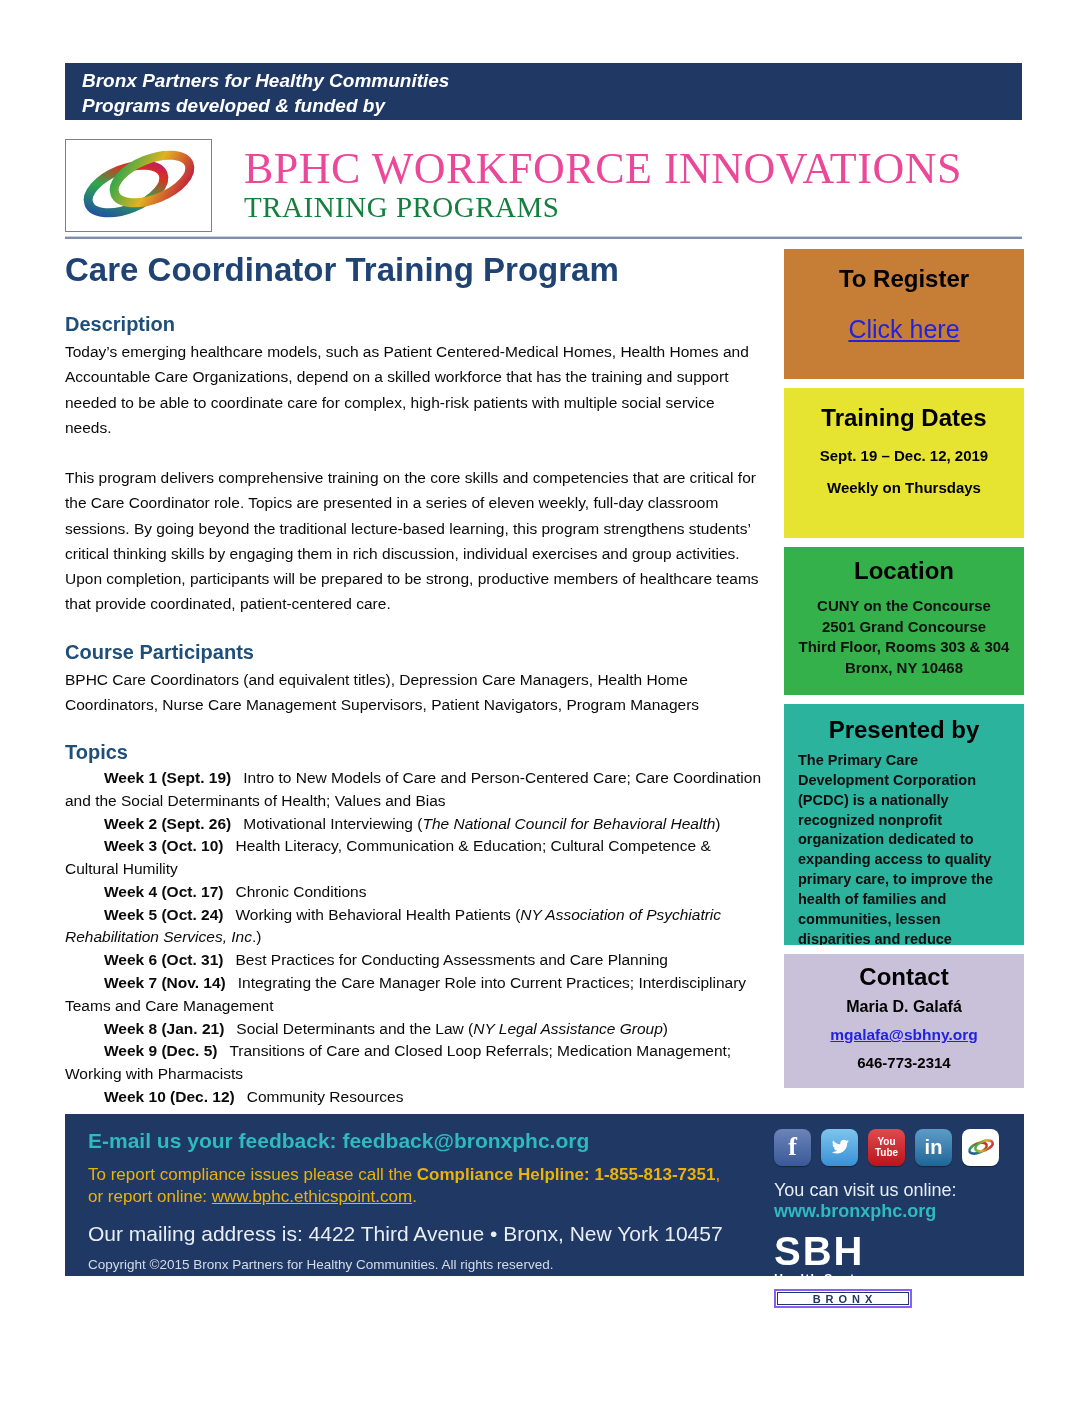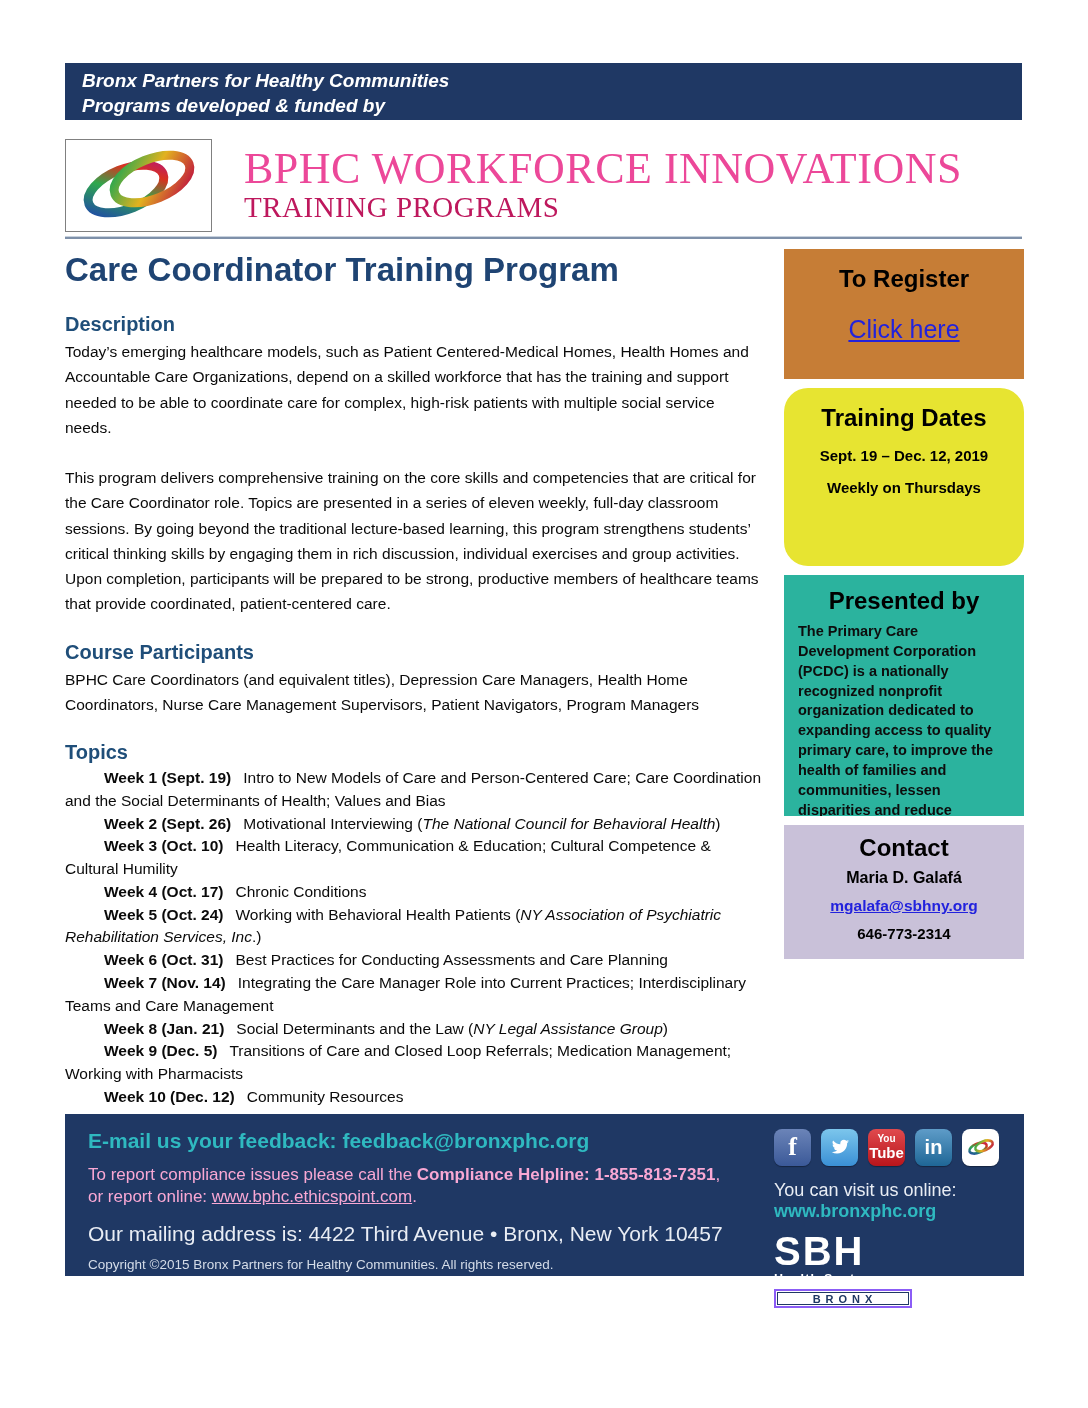--- a/index.html
+++ b/index.html
@@ -17,71 +17,71 @@
   .brand-row { margin:19px 66px 0 65px; height:93px; display:flex; align-items:center; }
   .logo-box {
     width:147px; height:93px; border:1px solid #808080; background:#fff;
     display:flex; align-items:center; justify-content:center; flex:0 0 auto;
   }
   .brand-text { margin-left:32px; }
   .brand-title {
     font-family:"Liberation Serif", serif; color:#ec4899; font-size:44px;
     letter-spacing:0.5px; line-height:1.02; white-space:nowrap;
   }
-  .brand-subtitle { font-family:"Liberation Serif", serif; color:#be185d; font-size:29px; letter-spacing:0.5px; }
+  .brand-subtitle { font-family:"Liberation Serif", serif; color:#15803d; font-size:29px; letter-spacing:0.5px; }
   .divider { margin:4px 66px 0 65px; height:3px; background:#7E90A9; border-top:1px solid #C8D2DE; }
   
   .content { display:flex; margin:10px 64px 0 65px; gap:22px; min-height:846px; }
   .left-col { flex:1 1 auto; min-width:0; }
   h1.page-title { color:#1F4473; font-size:33px; font-weight:700; margin:2px 0 14px 0; }
   h2.sec { color:#1F4E79; font-size:20px; font-weight:700; margin:24px 0 3px 0; }
   .body-p { font-size:15.5px; line-height:1.63; color:#0A0A0A; }
   .body-p + .body-p { margin-top:25px; }
   .topics { font-size:15.5px; line-height:1.47; color:#0A0A0A; margin-top:2px; }
   .topics .wk { font-weight:700; padding-right:12px;margin-left:39px; }
   
   .sidebar { width:240px; flex:0 0 240px; }
   .sbox { width:240px; text-align:center; margin-bottom:9px; overflow:hidden; }
   .sbox h3 { font-size:24px; font-weight:700; color:#000; }
   .box-register { height:130px; }
   .box-register h3 { padding-top:16px; }
   .register-link { display:inline-block; margin-top:22px; font-size:25px; color:#2222DD; text-decoration:underline; cursor:pointer; }
-  .box-dates { height:178px;border-radius:24px; }
+  .box-dates { height:150px; }
   .box-dates h3 { padding-top:16px; }
   .dates-line { font-size:15px; font-weight:700; margin-top:15px; }
   .box-location { height:148px; }
   .box-location h3 { padding-top:10px; margin-bottom:11px; }
   .loc-line { font-size:15px; font-weight:600; line-height:1.38; color:#111; }
   .box-presented { height:241px; }
   .box-presented h3 { padding-top:12px; margin-bottom:7px; }
   .presented-text { text-align:left; padding:0 14px; font-size:14.5px; font-weight:600; line-height:1.37; color:#0D0D0D; }
   .box-contact { height:134px; }
   .box-contact h3 { padding-top:9px; }
   .contact-name { font-size:16px; font-weight:700; margin-top:7px; }
   .contact-email { display:inline-block; font-size:15.5px; font-weight:700; color:#2222DD; text-decoration:underline; margin-top:10px; cursor:pointer; }
   .contact-phone { font-size:15px; font-weight:700; margin-top:10px; }
   
   .footer { margin:5px 64px 0 65px; height:162px; background:#1F3864; display:flex; color:#E9EDF4; }
   .f-left { flex:1 1 auto; padding:15px 0 0 23px; }
   .f-feedback { color:#2FB9C0; font-weight:700; font-size:21px; }
-  .f-line { font-size:17px; line-height:1.33; color:#f9a8d4; }
+  .f-line { font-size:17px; line-height:1.33; color:#eab308; }
   .f-line.first { margin-top:11px; }
   .f-line .flink { text-decoration:underline; cursor:pointer; }
   .f-mailing { font-size:21px; margin-top:13px; }
   .f-copy { font-size:13.5px; margin-top:11px; color:#D4DCE8; }
   .f-right { width:250px; flex:0 0 250px; padding-top:15px; }
   .icons { display:flex; gap:10px; }
   .icon {
     width:37px; height:37px; border-radius:8px; display:flex; align-items:center; justify-content:center;
     color:#fff; font-weight:700; cursor:pointer; box-shadow:0 1px 1px rgba(0,0,0,0.35);
   }
   .icon-fb { background:linear-gradient(#6B84B8,#3B5998); font-size:26px; font-family:"Liberation Serif",serif; }
   .icon-tw { background:linear-gradient(#7CC6EC,#3A90D6); }
   .icon-yt { background:linear-gradient(#E04A4E,#B9151B); flex-direction:column; line-height:1; }
-  .icon-yt .yt1 { font-size:10px; } .icon-yt .yt2 { font-size:15px; margin-top:1px; }
+  .icon-yt .yt1 { font-size:10px; } .icon-yt .yt2 { font-size:10px; margin-top:1px; }
   .icon-in { background:linear-gradient(#5E9CC8,#1F6696); font-size:20px; }
   .icon-bphc { background:#fff; }
   .visit-label { font-size:18px; margin-top:14px; color:#E9EDF4; }
   .visit-url { font-size:18px; font-weight:700; color:#2FB9C0; cursor:pointer; }
   .sbh { margin-top:11px; width:152px; color:#fff; }
   .sbh-1 { font-size:40px; font-weight:800; letter-spacing:2px; line-height:0.92; }
   .sbh-2 { font-size:12.5px; font-weight:700; letter-spacing:1.2px; margin-top:2px; }
   .sbh-3 { margin-top:3px; background:#fff; color:#1F3864; font-size:11px; font-weight:700;
            letter-spacing:5px; text-align:center; padding:2px 0 1px 4px; border:2px solid #8b5cf6; outline:1px solid #1F3864; outline-offset:-4px; width:138px; }
 </style>
@@ -155,20 +155,27 @@
         <h3>To Register</h3>
         <a class="register-link">Click here</a>
       </section>
 
       <section class="sbox box-dates" style="background-color: rgb(231, 228, 49);">
         <h3>Training Dates</h3>
         <div class="dates-line">Sept. 19 – Dec. 12, 2019</div>
         <div class="dates-line">Weekly on Thursdays</div>
       </section>
 
+      <section class="sbox box-location" style="background-color: rgb(53, 177, 76);">
+        <h3>Location</h3>
+        <div class="loc-line">CUNY on the Concourse</div>
+        <div class="loc-line">2501 Grand Concourse</div>
+        <div class="loc-line">Third Floor, Rooms 303 &amp; 304</div>
+        <div class="loc-line">Bronx, NY 10468</div>
+      </section>
 
       <section class="sbox box-presented" style="background-color: rgb(43, 179, 158);">
         <h3>Presented by</h3>
         <div class="presented-text">The Primary Care Development Corporation (PCDC) is a nationally recognized nonprofit organization dedicated to expanding access to quality primary care, to improve the health of families and communities, lessen disparities and reduce healthcare costs.</div>
       </section>
 
       <section class="sbox box-contact" style="background-color: rgb(201, 193, 217);">
         <h3>Contact</h3>
         <div class="contact-name">Maria D. Galafá</div>
         <a class="contact-email">mgalafa@sbhny.org</a>

